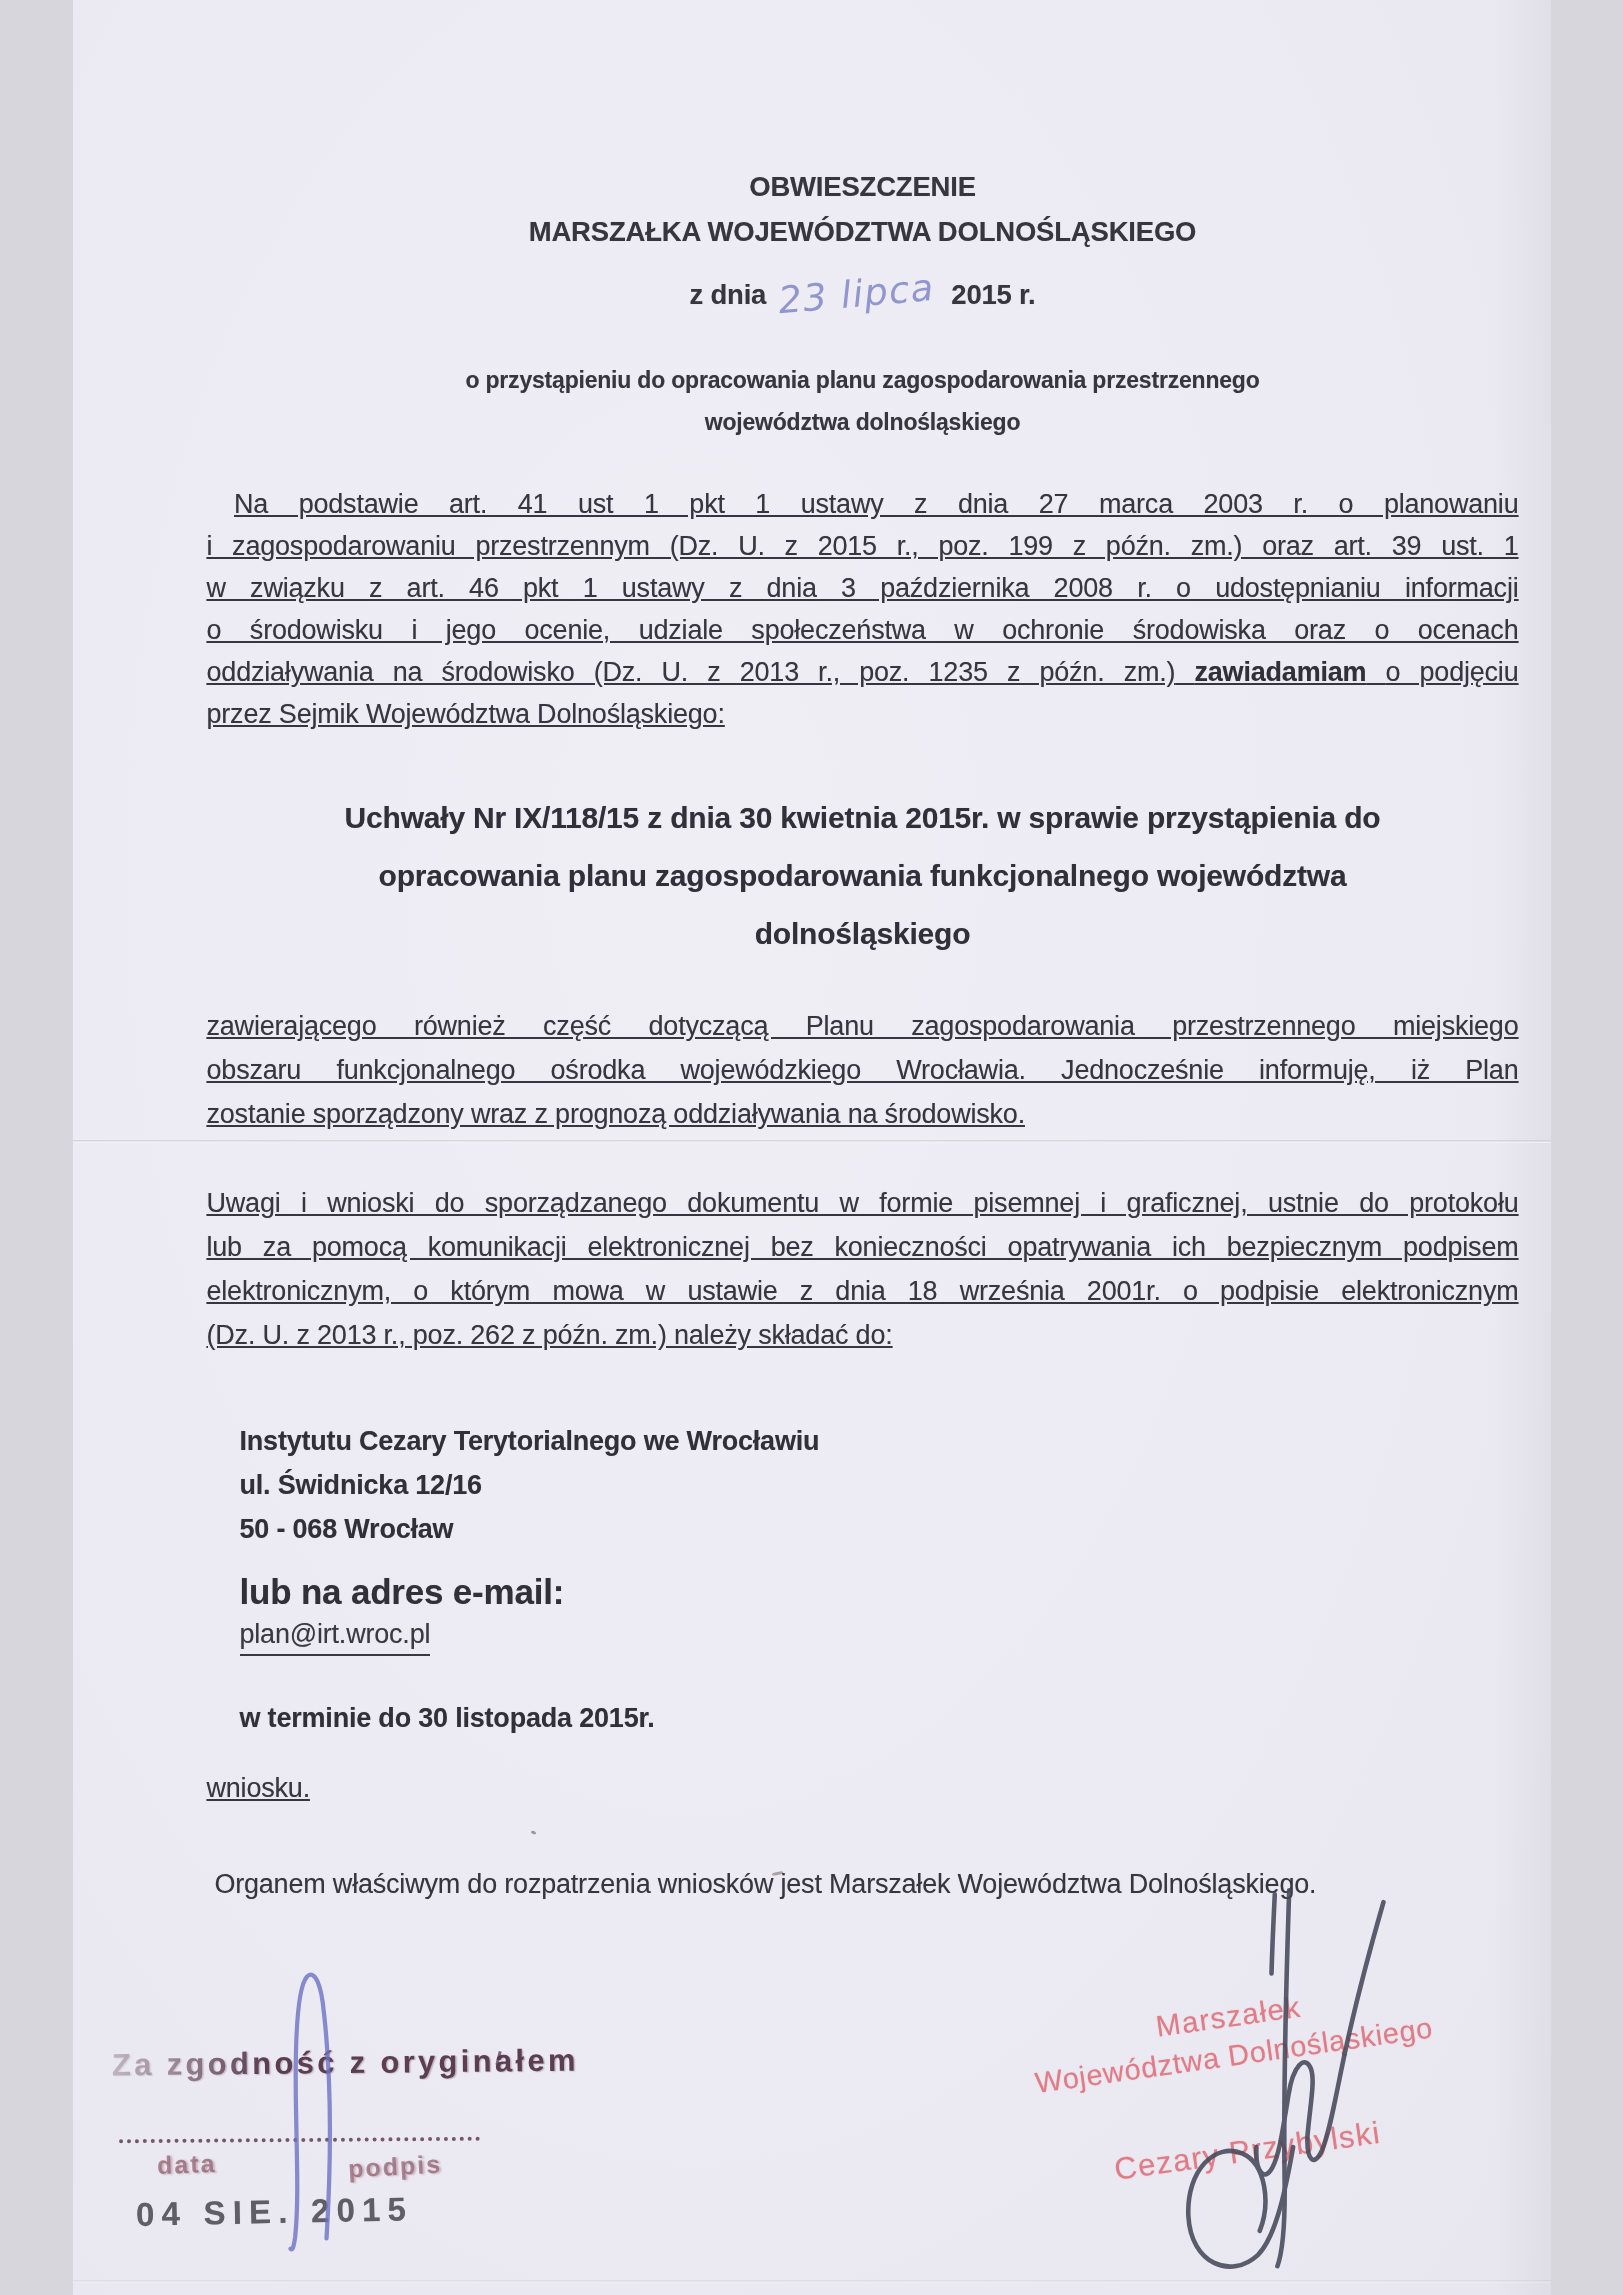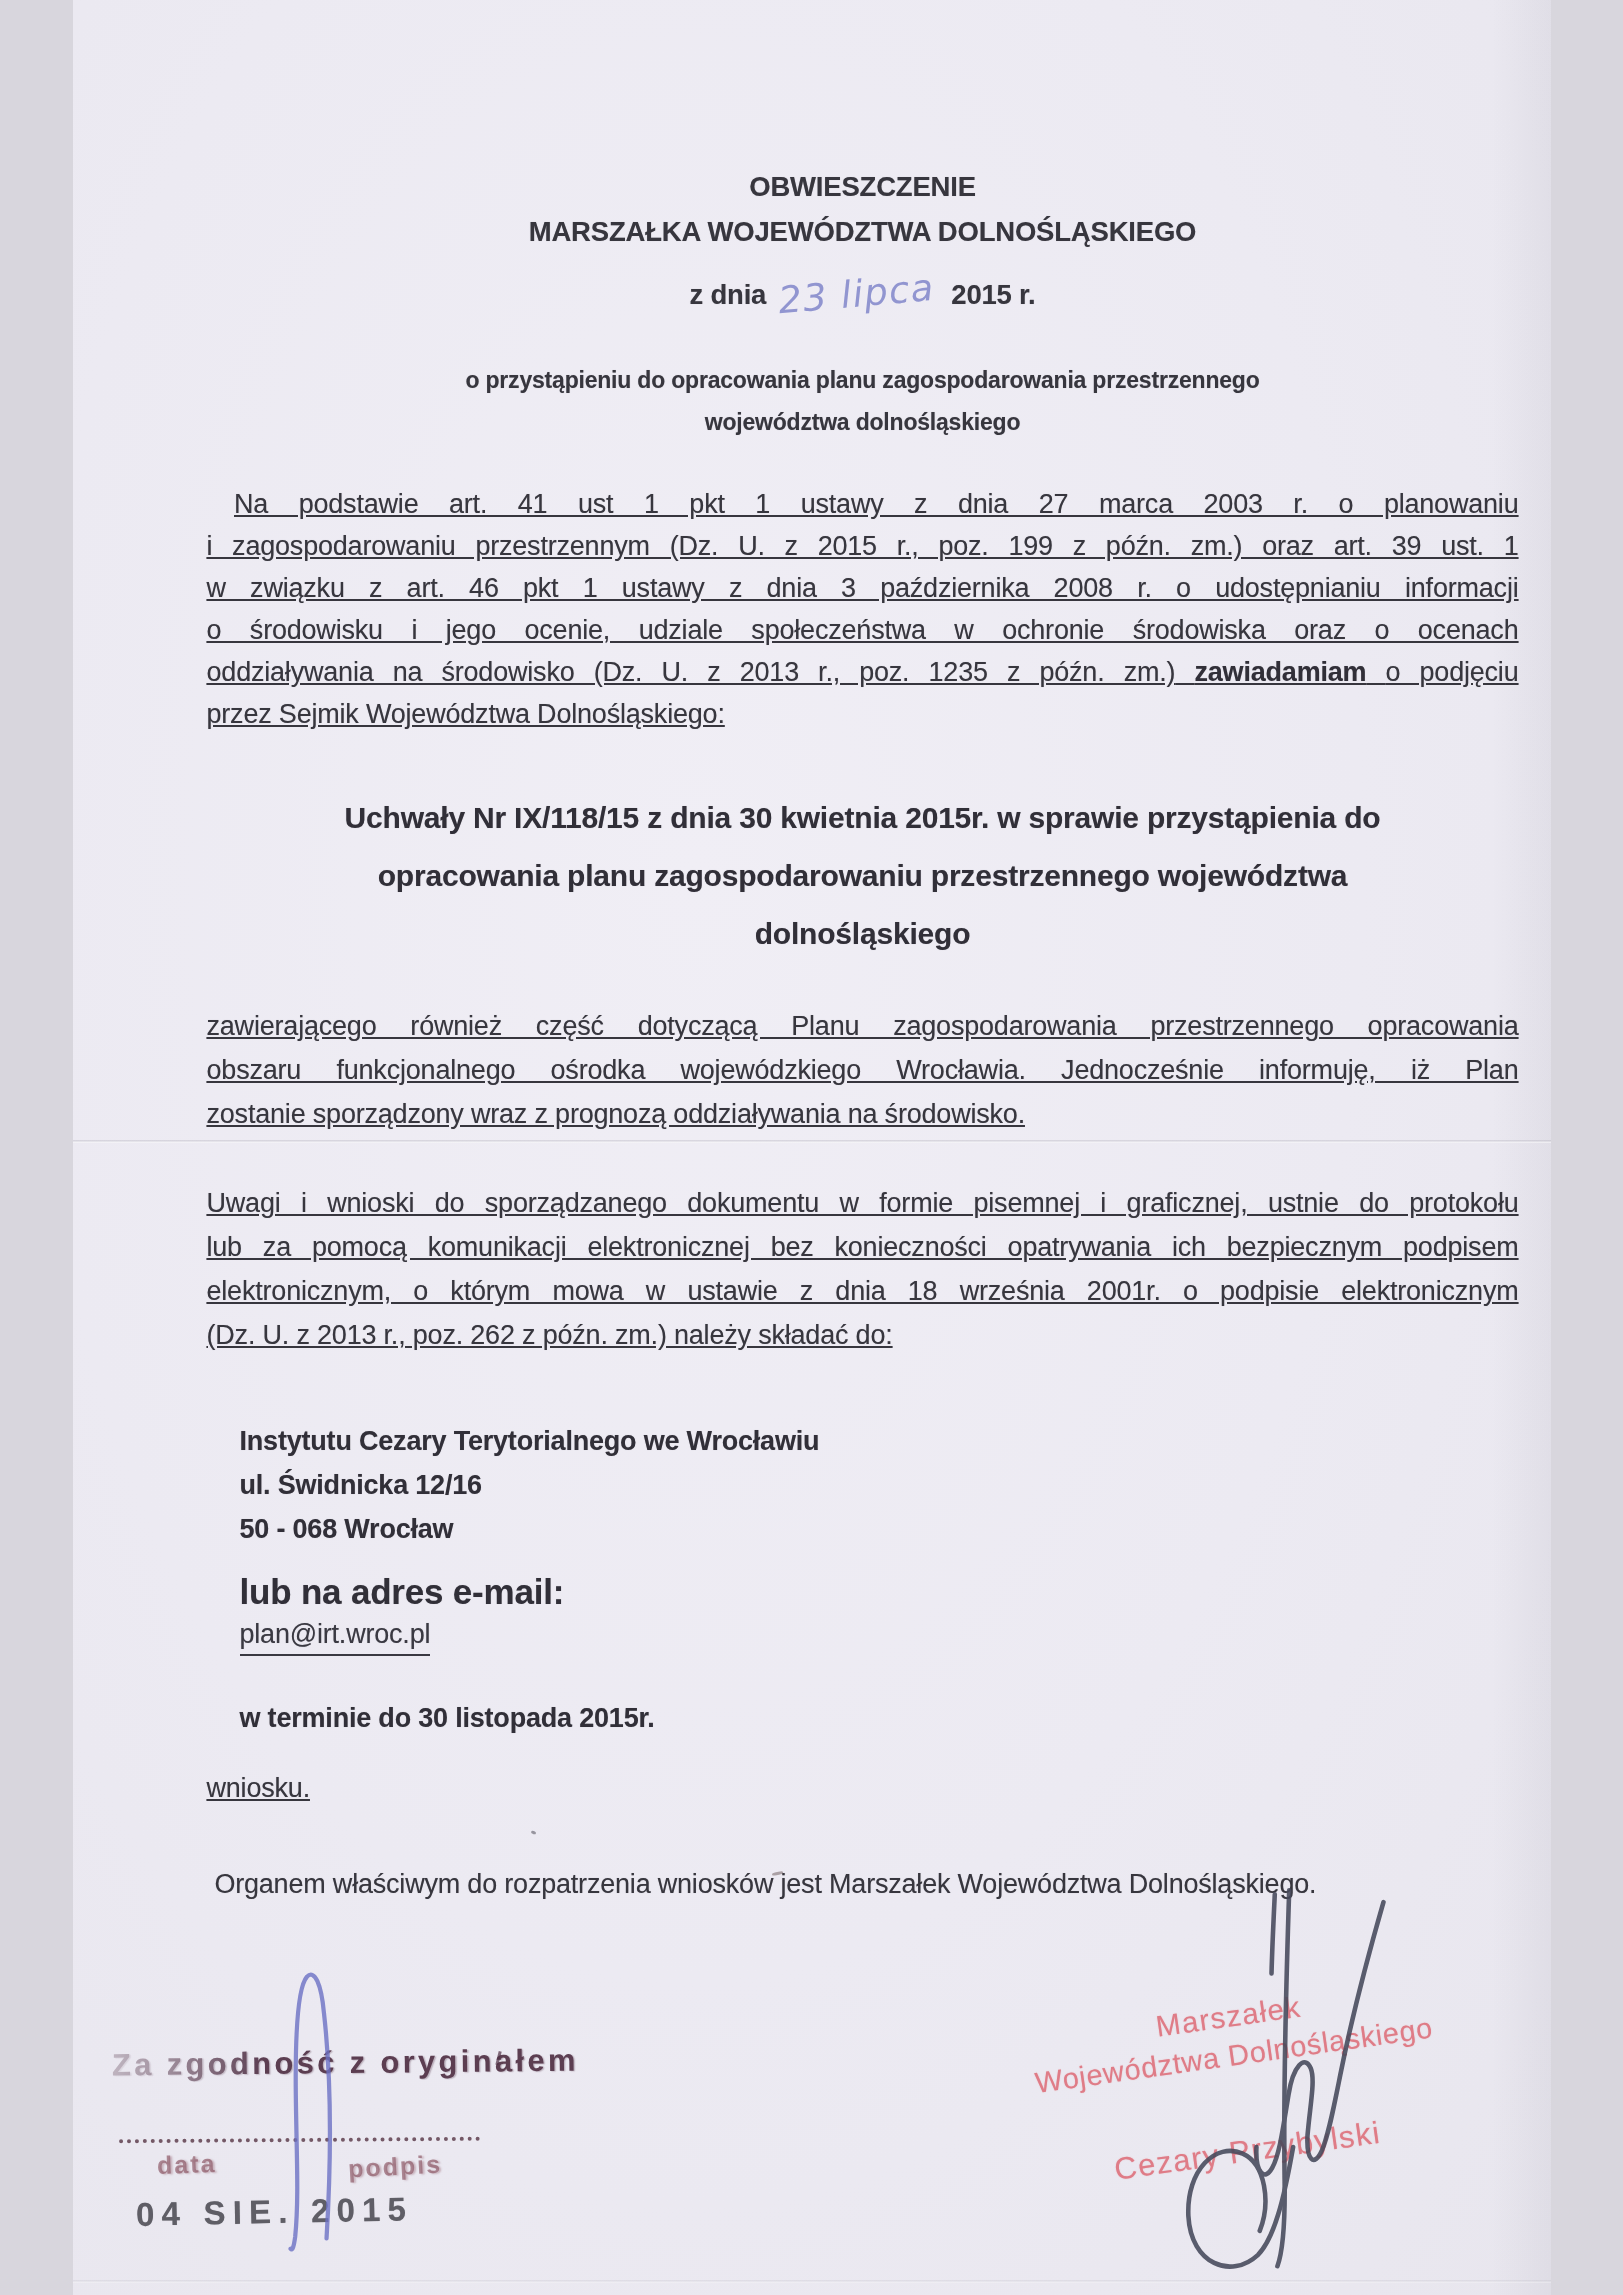--- a/index.html
+++ b/index.html
@@ -142,26 +142,26 @@
       <div class="jline indent">Na podstawie art. 41 ust 1 pkt 1 ustawy z dnia 27 marca 2003 r. o planowaniu</div>
       <div class="jline">i zagospodarowaniu przestrzennym (Dz. U. z 2015 r., poz. 199 z późn. zm.) oraz art. 39 ust. 1</div>
       <div class="jline">w związku z art. 46 pkt 1 ustawy z dnia 3 października 2008 r. o udostępnianiu informacji</div>
       <div class="jline">o środowisku i jego ocenie, udziale społeczeństwa w ochronie środowiska oraz o ocenach</div>
       <div class="jline"><span>oddziaływania na środowisko (Dz. U. z 2013 r., poz. 1235 z późn. zm.)</span> <span class="b">zawiadamiam</span> <span>o podjęciu</span></div>
       <div class="jline last">przez Sejmik Województwa Dolnośląskiego:</div>
     </div>
 
     <div class="res-heading ctr">
       <div>Uchwały Nr IX/118/15 z dnia 30 kwietnia 2015r. w sprawie przystąpienia do</div>
-      <div>opracowania planu zagospodarowaniu przestrzennego województwa</div>
+      <div>opracowania planu zagospodarowania funkcjonalnego województwa</div>
       <div>dolnośląskiego</div>
     </div>
 
     <div class="para lh67 p-scope">
-      <div class="jline">zawierającego również część dotyczącą Planu zagospodarowania przestrzennego opracowania</div>
+      <div class="jline">zawierającego również część dotyczącą Planu zagospodarowania przestrzennego miejskiego</div>
       <div class="jline">obszaru funkcjonalnego ośrodka wojewódzkiego Wrocławia. Jednocześnie informuję, iż Plan</div>
       <div class="jline last">zostanie sporządzony wraz z prognozą oddziaływania na środowisko.</div>
     </div>
 
     <div class="para lh67 p-submit">
       <div class="jline">Uwagi i wnioski do sporządzanego dokumentu w formie pisemnej i graficznej, ustnie do protokołu</div>
       <div class="jline">lub za pomocą komunikacji elektronicznej bez konieczności opatrywania ich bezpiecznym podpisem</div>
       <div class="jline">elektronicznym, o którym mowa w ustawie z dnia 18 września 2001r. o podpisie elektronicznym</div>
       <div class="jline last">(Dz. U. z 2013 r., poz. 262 z późn. zm.) należy składać do:</div>
     </div>

